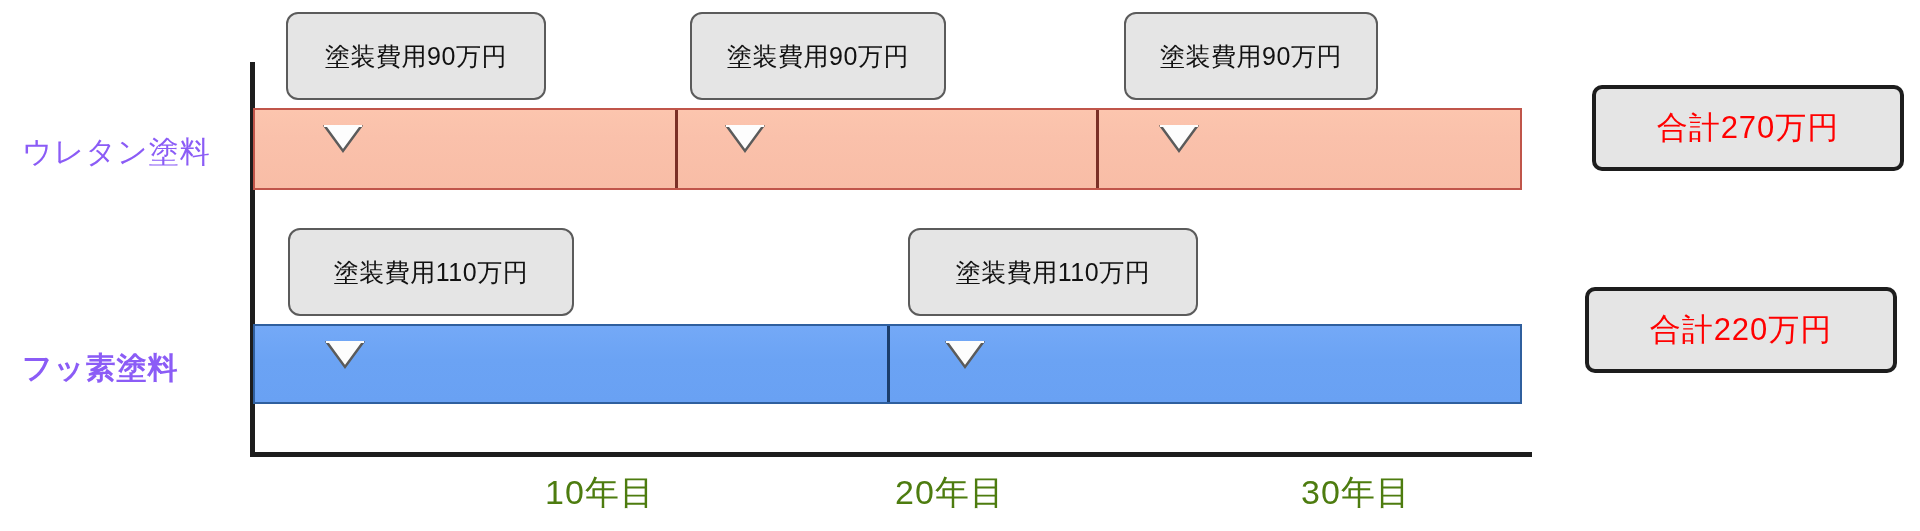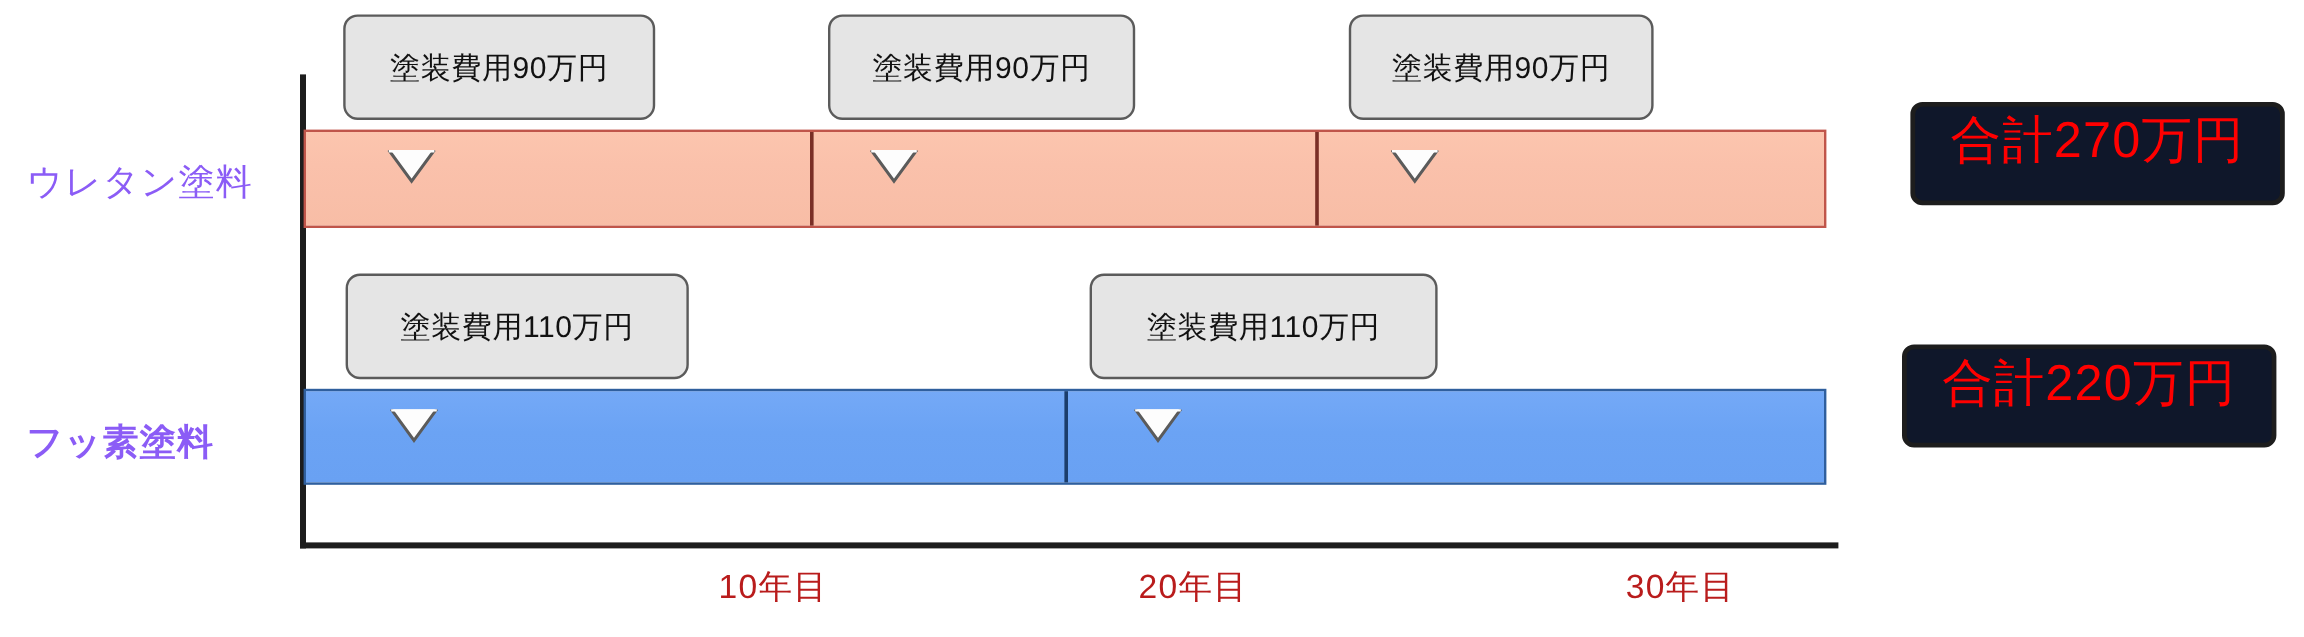--- a/index.html
+++ b/index.html
@@ -106,41 +106,41 @@
   #callout-u1 { left: 286px;  top: 12px;  width: 260px; height: 88px; }
   #callout-u2 { left: 690px;  top: 12px;  width: 256px; height: 88px; }
   #callout-u3 { left: 1124px; top: 12px;  width: 254px; height: 88px; }
   #callout-f1 { left: 288px;  top: 228px; width: 286px; height: 88px; }
   #callout-f2 { left: 908px;  top: 228px; width: 290px; height: 88px; }
 
   
   .total-box {
     position: absolute;
     box-sizing: border-box;
-    background: #0f172a;
+    background: #e5e5e5;
     border: 4px solid #1d1d1d;
     border-radius: 10px;
     display: flex;
-    align-items: flex-start;
+    align-items: center;
     justify-content: center;
-    font-size: 42px;
+    font-size: 31px;
     letter-spacing: 1px;
     white-space: nowrap;
   }
   #total-urethane { left: 1592px; top: 85px;  width: 312px; height: 86px; }
   #total-fluorine { left: 1585px; top: 287px; width: 312px; height: 86px; }
 
   
   .tick-label {
     position: absolute;
-    font-size: 28px;
-    color: #b91c1c;
+    font-size: 34px;
+    color: #4d7c0f;
     letter-spacing: 1px;
     white-space: nowrap;
-    text-align: right;
+    text-align: center;
   }
   #tick-10 { left: 510px;  top: 470px; width: 180px; }
   #tick-20 { left: 860px;  top: 470px; width: 180px; }
   #tick-30 { left: 1266px; top: 470px; width: 180px; }
 </style>
 </head>
 <body>
 
 <div id="stage">
 

